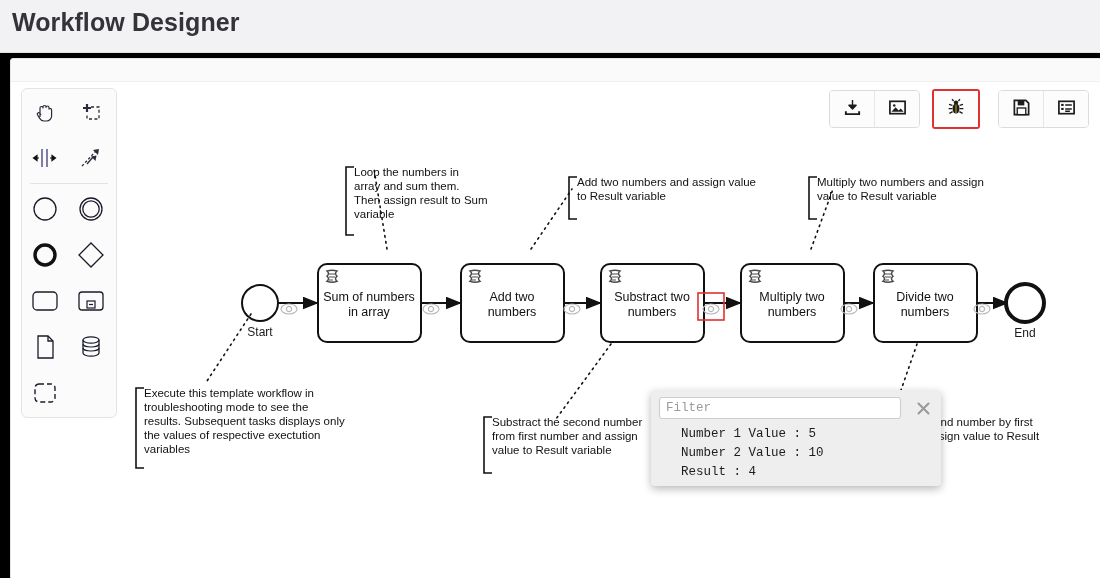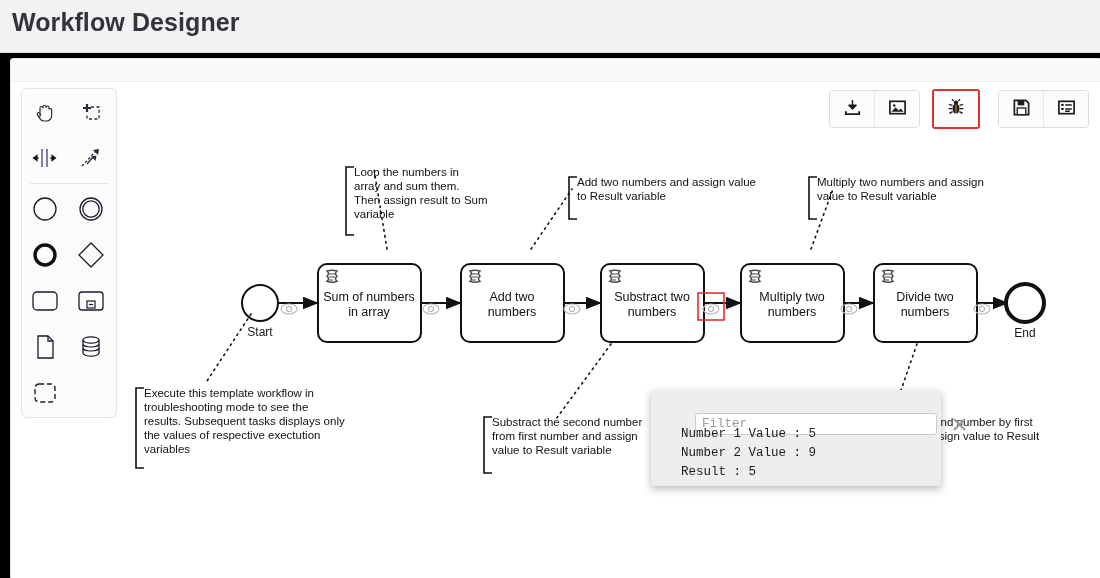--- a/index.html
+++ b/index.html
@@ -85,21 +85,21 @@
   }
 
   
   .vars-popup {
     position: absolute; left: 640px; top: 331px;
     width: 290px; height: 96px;
     background: #efeeee;
     border-radius: 4px;
     box-shadow: 0 3px 9px rgba(0,0,0,0.28);
   }
-  .vars-filter-row { position: absolute; left: 8px; top: 23px; width: 274px; height: 24px; margin-left: 36px; }
+  .vars-filter-row { position: absolute; left: 8px; top: 7px; width: 274px; height: 24px; }
   .vars-filter {
     position: absolute; left: 0; top: 0;
     width: 242px; height: 22px;
     border: 1px solid #cccccc; border-radius: 3px;
     background: #ffffff;
     font-family: "Liberation Mono", monospace;
     font-size: 12.5px; color: #333;
     padding: 0 6px; box-sizing: border-box;
     outline: none;
   }
@@ -474,19 +474,19 @@
       <div class="vars-filter-row">
         <input class="vars-filter" type="text" placeholder="Filter" style="">
         <div class="vars-close">
           <svg width="15" height="15" viewBox="0 0 15 15">
             <path d="M2.5 2.5 L12.5 12.5 M12.5 2.5 L2.5 12.5" stroke="#9a9a9a" stroke-width="2.1" stroke-linecap="round"></path>
           </svg>
         </div>
       </div>
       <div class="vars-list">
         <div class="vars-row">Number 1 Value : 5</div>
-        <div class="vars-row">Number 2 Value : 9</div>
-        <div class="vars-row">Result : 5</div>
+        <div class="vars-row">Number 2 Value : 10</div>
+        <div class="vars-row">Result : 4</div>
       </div>
     </div>
 
   </div>
 </div>
 
 </body></html>

